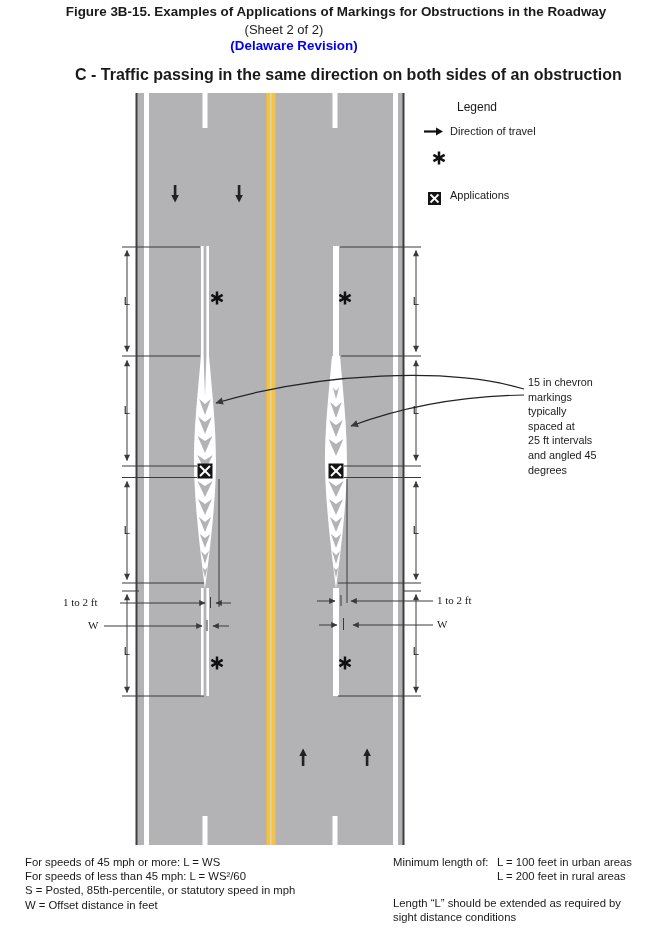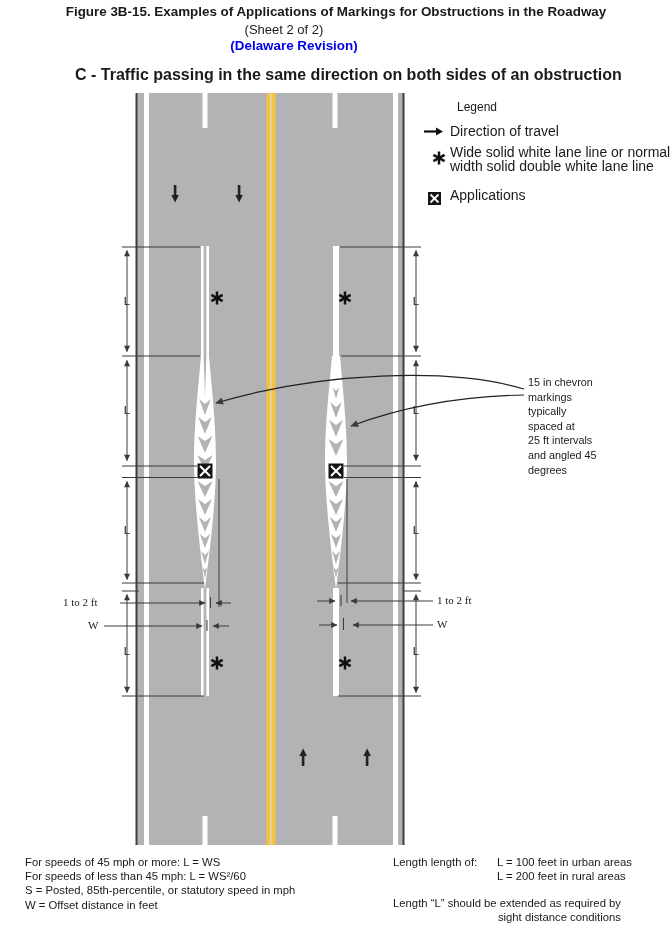--- a/index.html
+++ b/index.html
@@ -4,30 +4,30 @@
 <style>
   html,body{margin:0;padding:0;background:#fff;}
   .canvas{position:relative;width:672px;height:928px;background:#fff;
           font-family:"Liberation Sans", sans-serif;color:#1a1a1a;overflow:hidden;}
   .abs{position:absolute;}
   .t-title{top:4px;left:0;width:672px;text-align:center;font-size:13.4px;font-weight:bold;}
   .t-sheet{top:22px;left:0;width:568px;text-align:center;font-size:13px;}
   .t-rev{top:38px;left:0;width:588px;text-align:center;font-size:13.4px;font-weight:bold;color:#0000ee;}
   .t-section{top:66px;left:75px;font-size:16px;font-weight:bold;}
   .legend-title{top:100px;left:457px;font-size:12px;}
-  .lg-label{font-size:14px;line-height:13.5px;white-space:pre-line;}
+  .lg-label{font-size:11px;line-height:13.5px;white-space:pre-line;}
   .lg1{top:125px;left:450px;}
   .lg2{top:146px;left:450px;}
   .lg3{top:189px;left:450px;}
   .dimL{font-size:11.5px;width:14px;text-align:center;}
   .dim-small{font-size:11px;font-family:Liberation Serif, serif;}
   .chev-note{top:375px;left:528px;font-size:10.8px;line-height:14.6px;white-space:pre-line;}
   .foot{font-size:11.3px;line-height:14.2px;}
   .foot-line{display:block;}
-  .pre{white-space:pre-line;text-align:right;}
+  .pre{white-space:pre-line;}
   svg{position:absolute;top:0;left:0;}
 </style>
 </head>
 <body>
 
 <div class="canvas">
 
   <svg width="672" height="928" viewBox="0 0 672 928">
     <defs>
       <marker id="arr" viewBox="0 0 6 6" refX="5.2" refY="3" markerWidth="7" markerHeight="7" orient="auto-start-reverse">
@@ -204,22 +204,20 @@
     </g>
   </svg>
 
   <div class="abs t-title">Figure 3B-15.  Examples of Applications of Markings for Obstructions in the Roadway</div>
   <div class="abs t-sheet">(Sheet 2 of 2)</div>
   <div class="abs t-rev">(Delaware Revision)</div>
   <div class="abs t-section">C - Traffic passing in the same direction on both sides of an obstruction</div>
 
   <div class="abs legend-title">Legend</div>
   <div class="abs lg-label lg1">Direction of travel</div>
-  <div class="abs lg-label lg2">Wide solid white lane line or normal
-width solid double white lane line</div>
   <div class="abs lg-label lg3">Applications</div>
 
   <div class="abs dimL" style="left:120px;top:295px;">L</div>
   <div class="abs dimL" style="left:120px;top:404px;">L</div>
   <div class="abs dimL" style="left:120px;top:524px;">L</div>
   <div class="abs dimL" style="left:120px;top:645px;">L</div>
   <div class="abs dimL" style="left:409px;top:295px;">L</div>
   <div class="abs dimL" style="left:409px;top:404px;">L</div>
   <div class="abs dimL" style="left:409px;top:524px;">L</div>
   <div class="abs dimL" style="left:409px;top:645px;">L</div>
@@ -236,21 +234,21 @@
 25 ft intervals
 and angled 45
 degrees</div>
 
   <div class="abs foot" style="left:25px;top:855px;">
     <span class="foot-line">For speeds of 45 mph or more: L = WS</span>
     <span class="foot-line">For speeds of less than 45 mph: L = WS²/60</span>
     <span class="foot-line">S = Posted, 85th-percentile, or statutory speed in mph</span>
     <span class="foot-line">W = Offset distance in feet</span>
   </div>
-  <div class="abs foot" style="left:393px;top:855px;">Length length of:</div>
+  <div class="abs foot" style="left:393px;top:855px;">Minimum length of:</div>
   <div class="abs foot" style="left:497px;top:855px;">
     <span class="foot-line">L = 100 feet in urban areas</span>
     <span class="foot-line">L = 200 feet in rural areas</span>
   </div>
   <div class="abs foot pre" style="left:393px;top:896px;">Length “L” should be extended as required by
 sight distance conditions</div>
 
 </div>
 
 </body></html>

